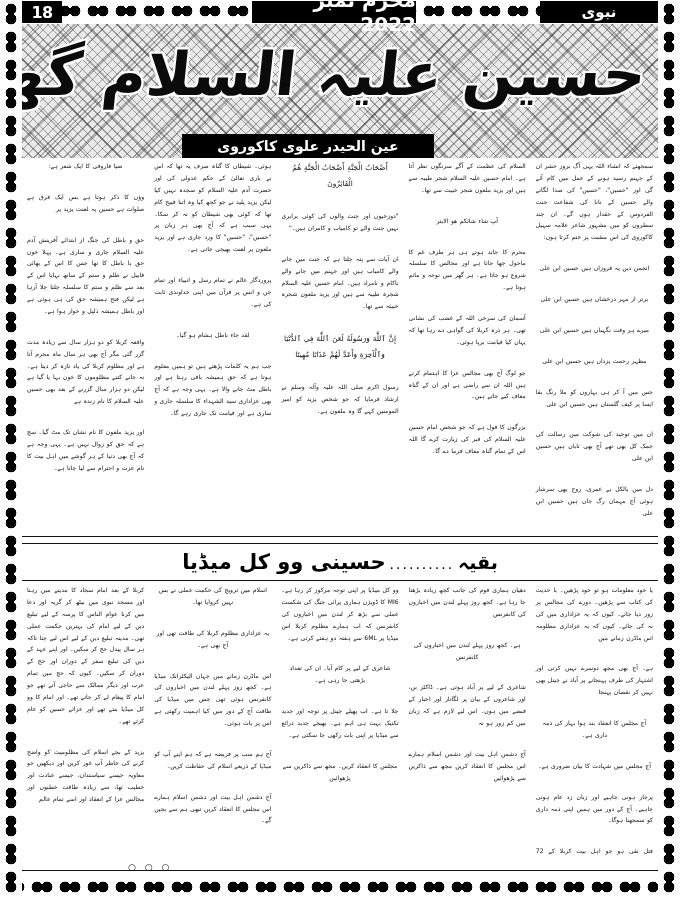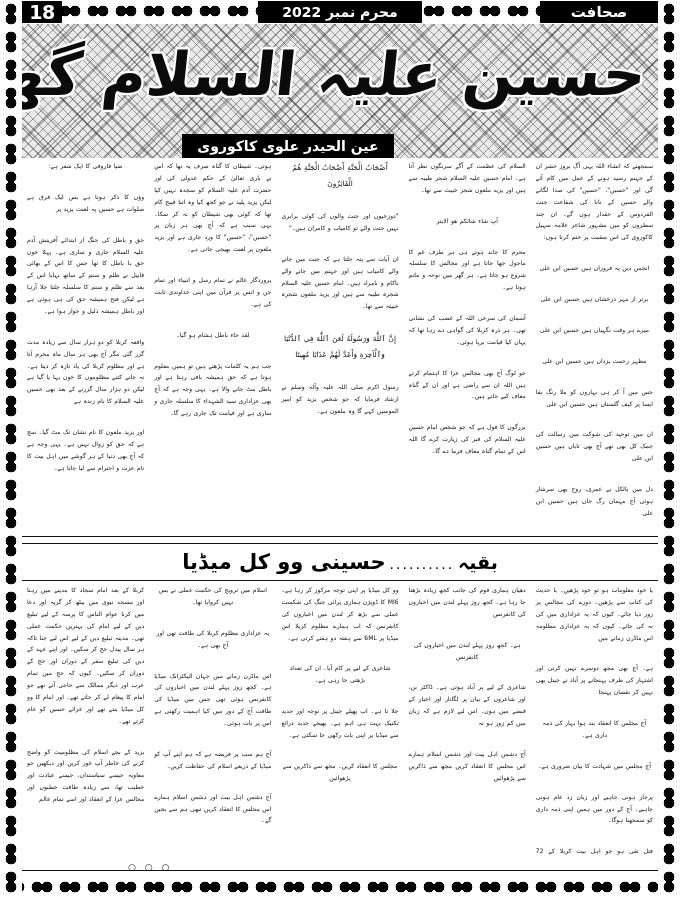--- a/index.html
+++ b/index.html
@@ -69,27 +69,27 @@
     align-items: center;
     justify-content: center;
     font-family: "DejaVu Sans", sans-serif;
     font-weight: bold;
     direction: rtl;
     pointer-events: auto;
   }
   #page-number-tag {
     left: 22px;
     width: 40px;
-    font-size: 19px;
+    font-size: 16px;
     letter-spacing: -0.5px;
   }
   #issue-date-tag {
-    left: 258px;
+    left: 252px;
     width: 164px;
-    font-size: 14px;
+    font-size: 20px;
   }
   #publication-tag {
     right: 22px;
     width: 118px;
     font-size: 15px;
   }
 
   
   #headline-banner {
     position: absolute;
@@ -121,21 +121,21 @@
     paint-order: stroke fill;
     text-shadow:
        2px 0 0 #fff, -2px 0 0 #fff, 0 2px 0 #fff, 0 -2px 0 #fff,
        2px 2px 0 #fff, -2px 2px 0 #fff, 2px -2px 0 #fff, -2px -2px 0 #fff;
     transform: skewX(-6deg);
   }
   #byline-box {
     position: absolute;
     left: 160px;
     bottom: 0;
-    width: 212px;
+    width: 252px;
     height: 24px;
     background: #000;
     color: #fff;
     direction: rtl;
     display: flex;
     align-items: center;
     justify-content: center;
     font-size: 14px;
     font-weight: bold;
     z-index: 4;
@@ -266,21 +266,21 @@
 <div id="page">
 
   <div class="chain chain-h" id="chain-top"></div>
   <div class="chain chain-h" id="chain-bottom"></div>
   <div class="chain chain-v" id="chain-left"></div>
   <div class="chain chain-v" id="chain-right"></div>
 
   <div id="masthead">
     <div class="masthead-tag" id="page-number-tag">18</div>
     <div class="masthead-tag" id="issue-date-tag">محرم نمبر 2022</div>
-    <div class="masthead-tag" id="publication-tag">صحافت</div>
+    <div class="masthead-tag" id="publication-tag">نبوی</div>
   </div>
 
   <div id="headline-banner">
     <div id="headline-text">حسین علیہ السلام گھر گھر یزید بے گھر</div>
     <div id="byline-box">عین الحیدر علوی کاکوروی</div>
   </div>
 
   <div id="upper-section">
       <div class="col">
         <p class="verse">ضیا فاروقی کا ایک شعر ہے:</p>

